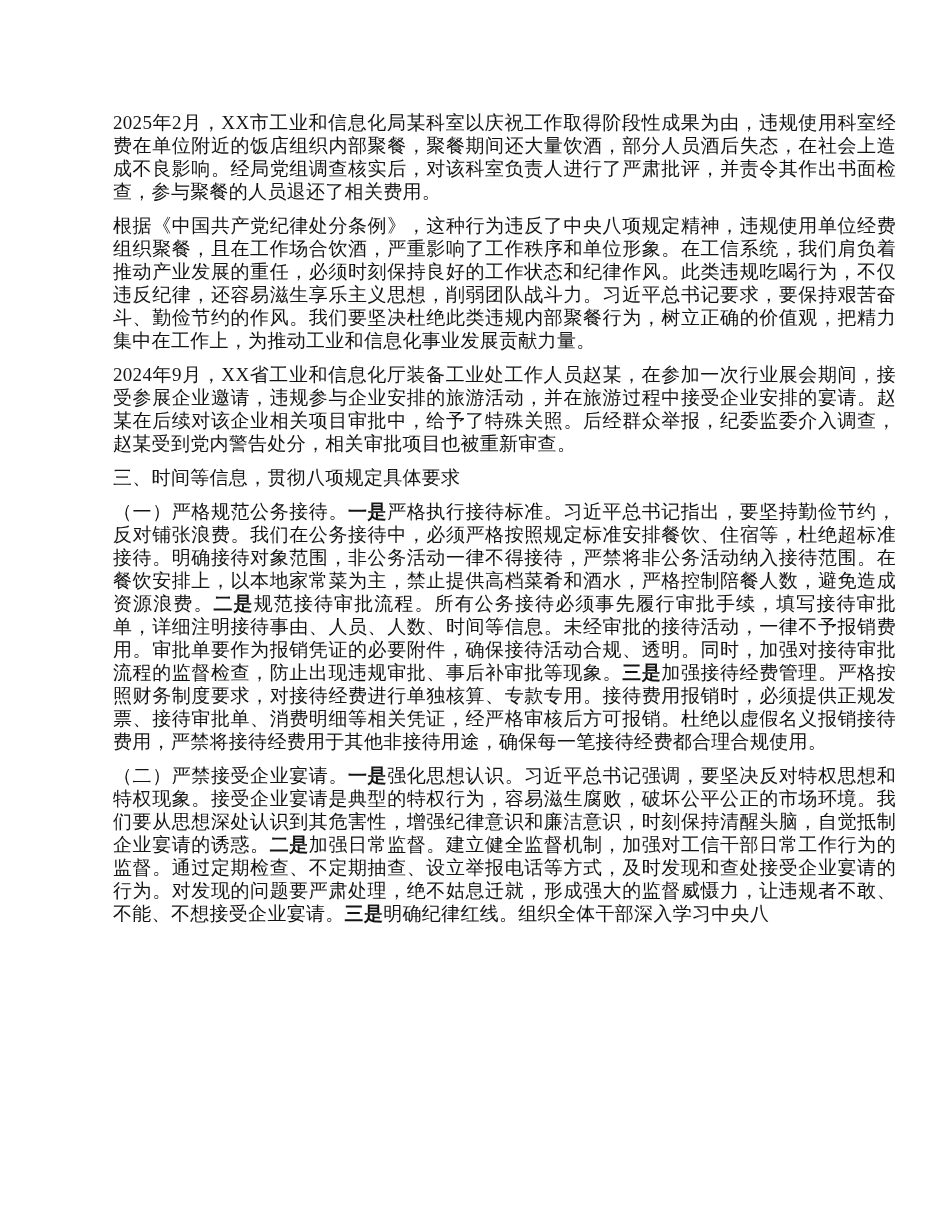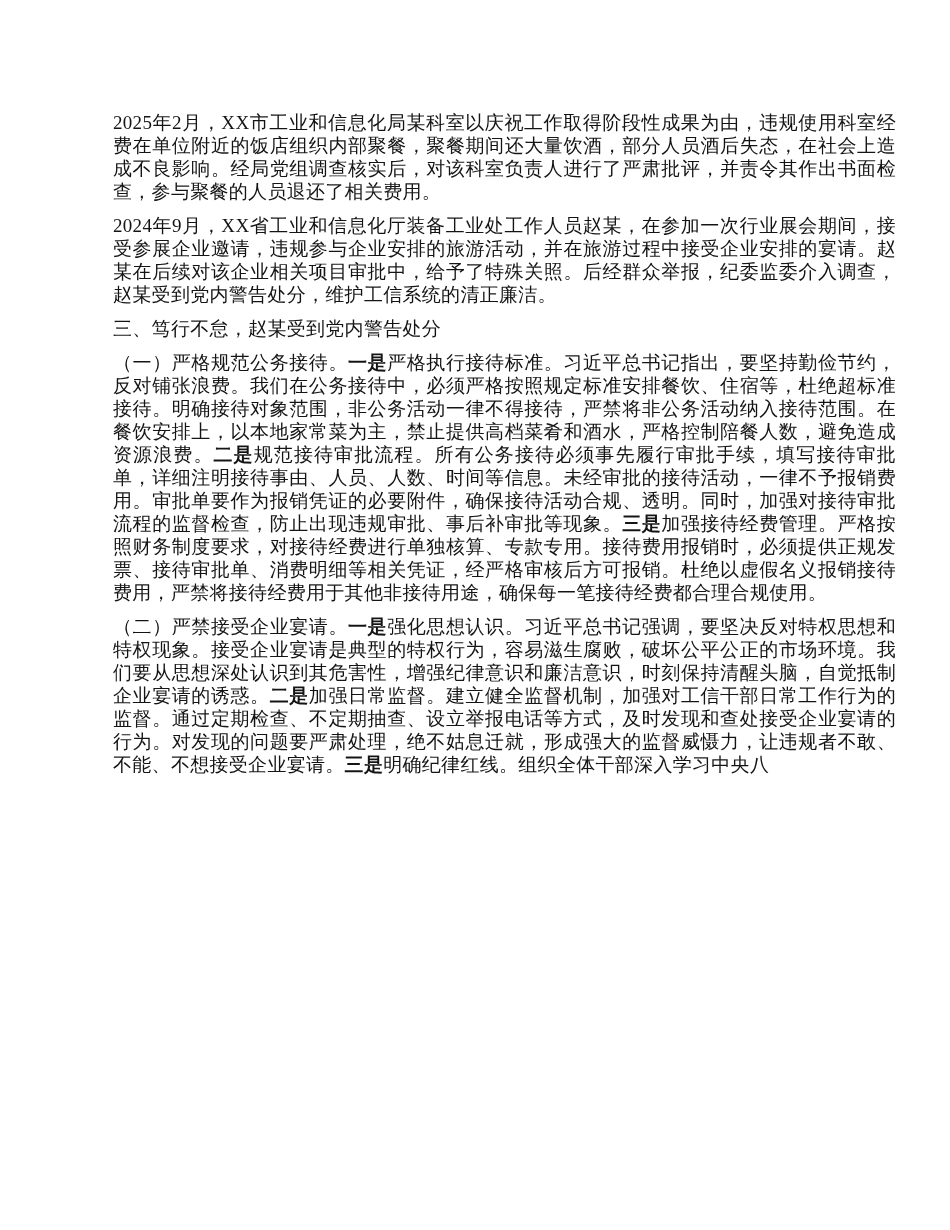--- a/index.html
+++ b/index.html
@@ -35,24 +35,25 @@
     margin-top: 33px;
   }
 </style>
 </head>
 <body>
 
 <div class="page">
 
   <p class="para"><span>2025年2月，XX市工业和信息化局某科室以庆祝工作取得阶段性成果为由，违规使用科室经费在单位附近的饭店组织内部聚餐，聚餐期间还大量饮酒，部分人员酒后失态，在社会上造成不良影响。经局党组调查核实后，对该科室负责人进行了严肃批评，并责令其作出书面检查，参与聚餐的人员退还了相关费用。</span></p>
 
+  <p class="para"><span>根据《中国共产党纪律处分条例》，这种行为违反了中央八项规定精神，违规使用单位经费组织聚餐，且在工作场合饮酒，严重影响了工作秩序和单位形象。在工信系统，我们肩负着推动产业发展的重任，必须时刻保持良好的工作状态和纪律作风。此类违规吃喝行为，不仅违反纪律，还容易滋生享乐主义思想，削弱团队战斗力。习近平总书记要求，要保持艰苦奋斗、勤俭节约的作风。我们要坚决杜绝此类违规内部聚餐行为，树立正确的价值观，把精力集中在工作上，为推动工业和信息化事业发展贡献力量。</span></p>
 
 
-  <p class="para"><span>2024年9月，XX省工业和信息化厅装备工业处工作人员赵某，在参加一次行业展会期间，接受参展企业邀请，违规参与企业安排的旅游活动，并在旅游过程中接受企业安排的宴请。赵某在后续对该企业相关项目审批中，给予了特殊关照。后经群众举报，纪委监委介入调查，赵某受到党内警告处分，维护工信系统的清正廉洁。</span></p>
+  <p class="para"><span>2024年9月，XX省工业和信息化厅装备工业处工作人员赵某，在参加一次行业展会期间，接受参展企业邀请，违规参与企业安排的旅游活动，并在旅游过程中接受企业安排的宴请。赵某在后续对该企业相关项目审批中，给予了特殊关照。后经群众举报，纪委监委介入调查，赵某受到党内警告处分，相关审批项目也被重新审查。</span></p>
 
 
-  <p class="para"><span>三、笃行不怠，赵某受到党内警告处分</span></p>
+  <p class="para"><span>三、时间等信息，贯彻八项规定具体要求</span></p>
 
   <p class="para"><span>（一）严格规范公务接待。</span><span class="bold">一是</span><span>严格执行接待标准。习近平总书记指出，要坚持勤俭节约，反对铺张浪费。我们在公务接待中，必须严格按照规定标准安排餐饮、住宿等，杜绝超标准接待。明确接待对象范围，非公务活动一律不得接待，严禁将非公务活动纳入接待范围。在餐饮安排上，以本地家常菜为主，禁止提供高档菜肴和酒水，严格控制陪餐人数，避免造成资源浪费。</span><span class="bold">二是</span><span>规范接待审批流程。所有公务接待必须事先履行审批手续，填写接待审批单，详细注明接待事由、人员、人数、时间等信息。未经审批的接待活动，一律不予报销费用。审批单要作为报销凭证的必要附件，确保接待活动合规、透明。同时，加强对接待审批流程的监督检查，防止出现违规审批、事后补审批等现象。</span><span class="bold">三是</span><span>加强接待经费管理。严格按照财务制度要求，对接待经费进行单独核算、专款专用。接待费用报销时，必须提供正规发票、接待审批单、消费明细等相关凭证，经严格审核后方可报销。杜绝以虚假名义报销接待费用，严禁将接待经费用于其他非接待用途，确保每一笔接待经费都合理合规使用。</span></p>
 
   <p class="para"><span>（二）严禁接受企业宴请。</span><span class="bold">一是</span><span>强化思想认识。习近平总书记强调，要坚决反对特权思想和特权现象。接受企业宴请是典型的特权行为，容易滋生腐败，破坏公平公正的市场环境。我们要从思想深处认识到其危害性，增强纪律意识和廉洁意识，时刻保持清醒头脑，自觉抵制企业宴请的诱惑。</span><span class="bold">二是</span><span>加强日常监督。建立健全监督机制，加强对工信干部日常工作行为的监督。通过定期检查、不定期抽查、设立举报电话等方式，及时发现和查处接受企业宴请的行为。对发现的问题要严肃处理，绝不姑息迁就，形成强大的监督威慑力，让违规者不敢、不能、不想接受企业宴请。</span><span class="bold">三是</span><span>明确纪律红线。组织全体干部深入学习中央八</span></p>
 
 </div>
 
 </body></html>

